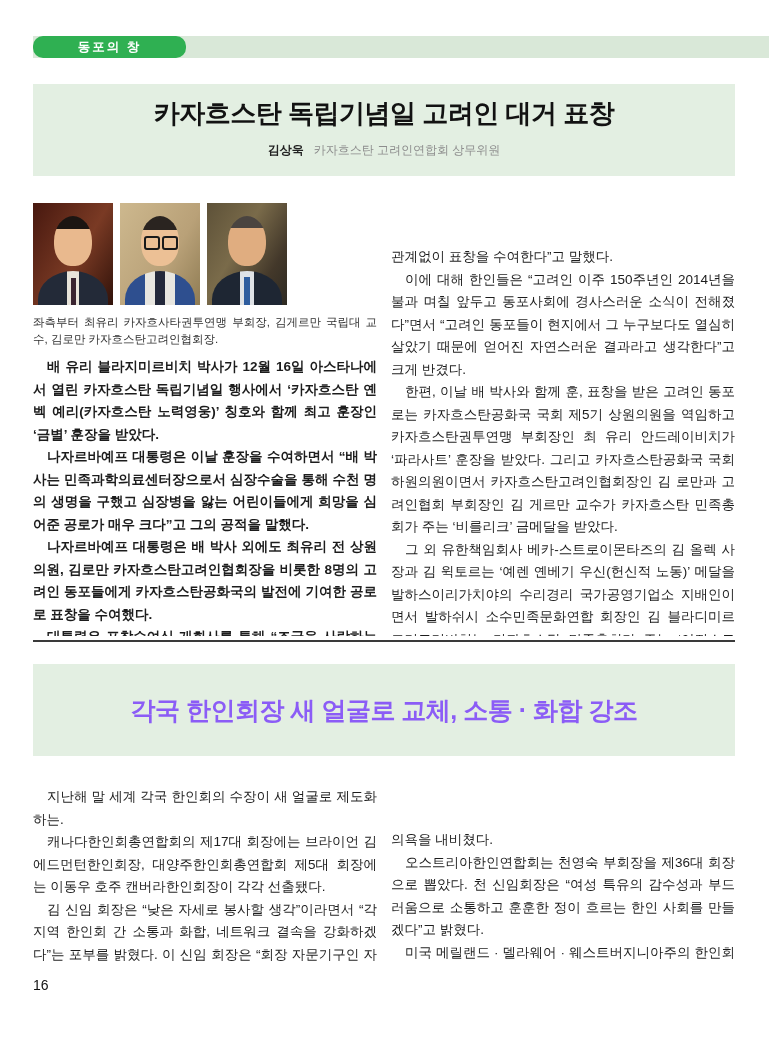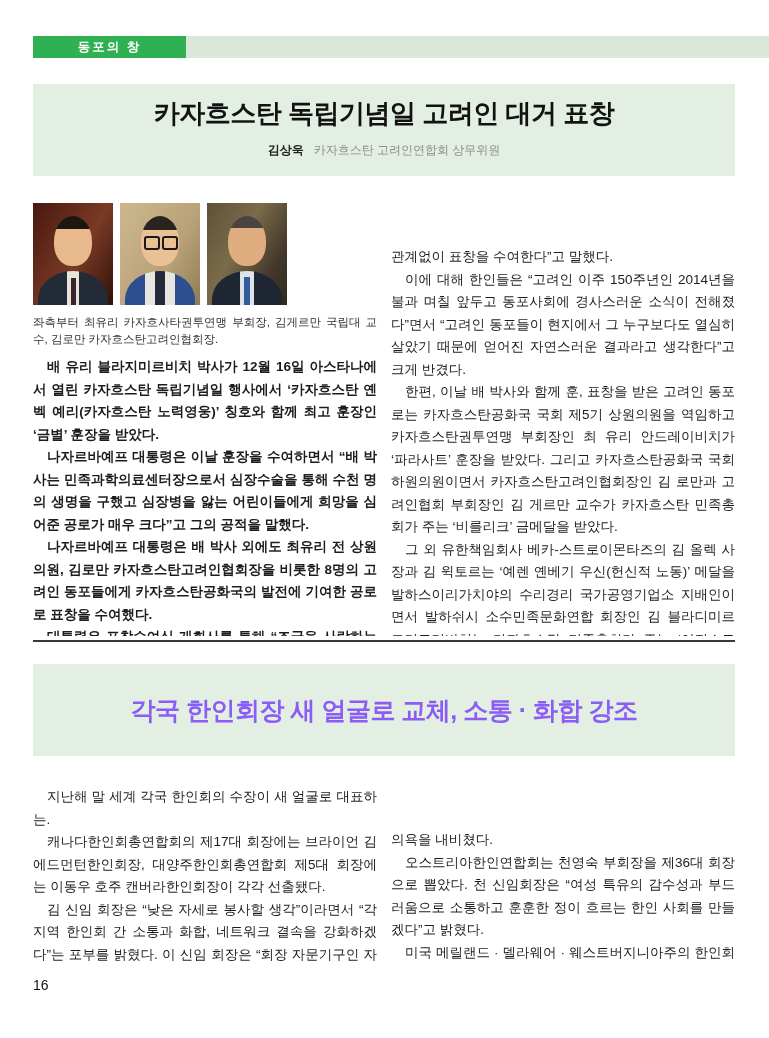--- a/index.html
+++ b/index.html
@@ -3,21 +3,21 @@
 <meta charset="utf-8">
 <style>
   html,body{margin:0;padding:0;background:#ffffff;}
   body{font-family:"Liberation Sans","DejaVu Sans",sans-serif;}
   .page{position:relative;width:769px;height:1038px;background:#fff;overflow:hidden;}
 
   
   .band{position:absolute;top:36px;left:33px;right:0;height:22px;background:#d9e8d8;}
   .tab{position:absolute;left:0;top:0;width:153px;height:22px;background:#2fb052;
        display:flex;align-items:center;justify-content:center;
-       color:#fff;font-size:12.5px;font-weight:700;letter-spacing:2px;}
+       color:#fff;font-size:12.5px;font-weight:700;letter-spacing:2px;border-radius:10px;}
 
   
   .header-box{position:absolute;left:33px;width:702px;background:#e3efe2;text-align:center;box-sizing:border-box;}
   .hb1{top:84px;height:92px;padding-top:12px;}
   .title1{margin:0;font-size:26px;font-weight:700;color:#121212;letter-spacing:-0.5px;}
   .byline{margin-top:9px;}
   .byline-name{font-size:12px;font-weight:700;color:#222;margin-right:10px;}
   .byline-role{font-size:12px;color:#8d8d8d;}
   .hb2{top:664px;height:92px;display:flex;align-items:center;justify-content:center;}
   .title2{margin:0;font-size:25px;font-weight:700;color:#8b5cf6;letter-spacing:-0.5px;}
@@ -110,21 +110,21 @@
   </div>
 
   <div class="rule"></div>
 
   <section class="header-box hb2">
     <h1 class="title2">각국 한인회장 새 얼굴로 교체, 소통 · 화합 강조</h1>
   </section>
 
   <div class="cols cols2">
     <div class="col">
-      <p class="bodytext">지난해 말 세계 각국 한인회의 수장이 새 얼굴로 대표하는.</p>
+      <p class="bodytext">지난해 말 세계 각국 한인회의 수장이 새 얼굴로 제도화하는.</p>
       <p class="bodytext">캐나다한인회총연합회의 제17대 회장에는 브라이언 김 에드먼턴한인회장, 대양주한인회총연합회 제5대 회장에는 이동우 호주 캔버라한인회장이 각각 선출됐다.</p>
       <p class="bodytext">김 신임 회장은 “낮은 자세로 봉사할 생각”이라면서 “각 지역 한인회 간 소통과 화합, 네트워크 결속을 강화하겠다”는 포부를 밝혔다. 이 신임 회장은 “회장 자문기구인 자문위원회를 제도화하는 한편 총연 살림 운영의 내실화와 투명성 제고를 꾀하겠다”고</p>
     </div>
     <div class="col">
       <p class="bodytext cont">의욕을 내비쳤다.</p>
       <p class="bodytext">오스트리아한인연합회는 천영숙 부회장을 제36대 회장으로 뽑았다. 천 신임회장은 “여성 특유의 감수성과 부드러움으로 소통하고 훈훈한 정이 흐르는 한인 사회를 만들겠다”고 밝혔다.</p>
       <p class="bodytext">미국 메릴랜드 · 델라웨어 · 웨스트버지니아주의 한인회를 대표하는 미국 중동부한인회연합회장에는 김태완 현 회장이 만장일치로 연임됐다.</p>
 
     </div>
   </div>

